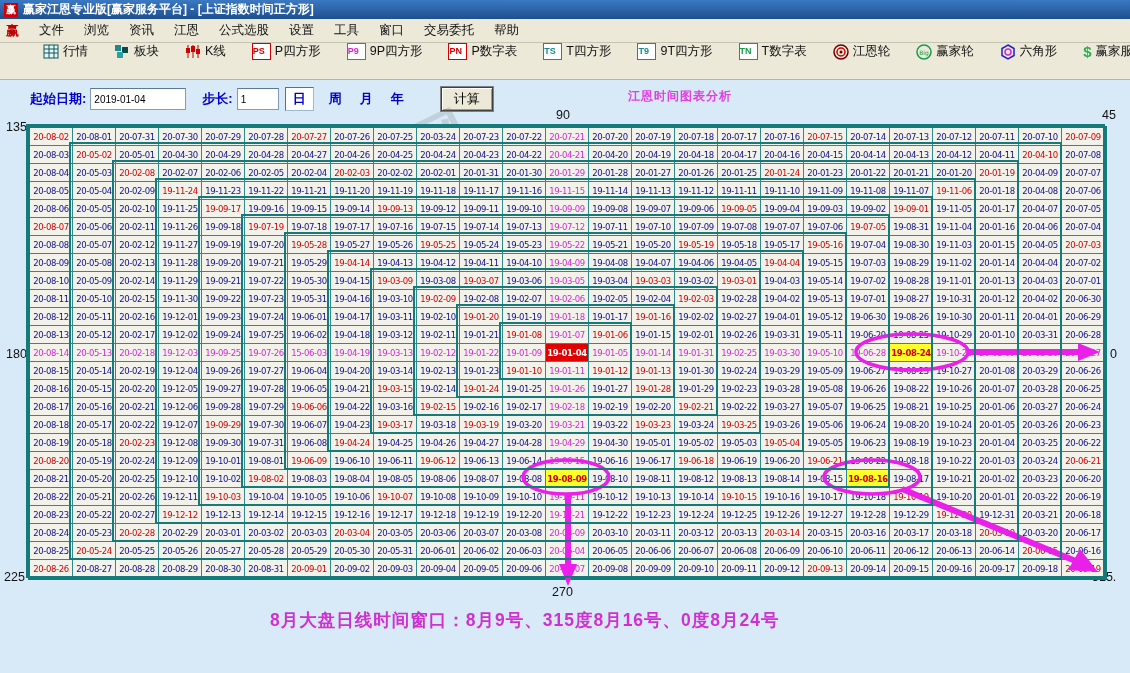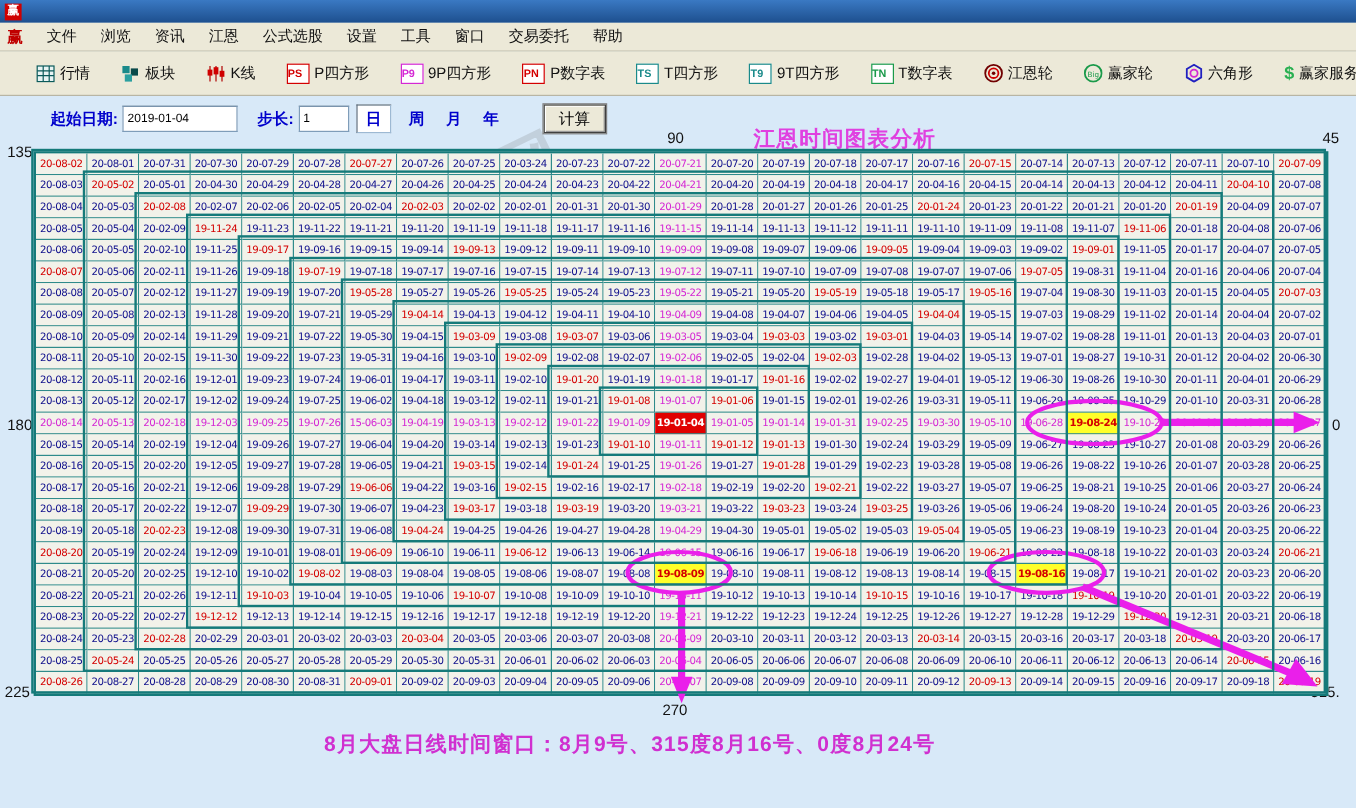--- a/index.html
+++ b/index.html
@@ -7,38 +7,38 @@
        font-family:"Liberation Sans","DejaVu Sans",sans-serif;position:relative;}
   
   .titlebar{height:19px;background:linear-gradient(#3a79c3,#1d4f8e);display:flex;align-items:center;
             padding:0 4px;color:#fff;font-size:12px;font-weight:bold;}
   .titlebar .app-icon{width:14px;height:14px;background:#d00000;color:#fff;font-size:10px;line-height:14px;
             text-align:center;margin-right:5px;font-weight:bold;}
   .menubar{height:23px;background:#ece9d8;border-bottom:1px solid #c6c3b2;display:flex;align-items:center;
            font-size:12.5px;color:#111;}
   .menubar .menu-logo{color:#c00000;font-weight:bold;font-size:13px;margin:0 10px 0 6px;}
   .menu-item{padding:6px 10px;cursor:default;text-align:right;}
-  .toolbar{height:36px;background:#ece9d8;border-bottom:1px solid #b8b5a4;display:flex;align-items:center;
-           font-size:12.5px;color:#111;padding-left:3px;}
+  .toolbar{height:36px;background:#ece9d8;border-bottom:1px solid #b8b5a4;display:flex;align-items:flex-start;
+           font-size:12.5px;color:#111;padding-left:16px;}
   .tool{display:flex;align-items:center;margin:0 7px;white-space:nowrap;}
   .tool .ticon{margin-right:4px;display:inline-flex;margin-left:12px;}
   .tool-sep{width:1px;height:20px;background:#b8b5a4;margin:0 4px;}
   .badge{display:inline-block;width:17px;height:15px;border:1px solid;font-size:9px;font-weight:bold;
          text-align:center;line-height:15px;background:#fff;}
   
-  .controls{height:38px;display:flex;align-items:center;font-size:13px;padding-left:42px;position:relative;}
+  .controls{height:38px;display:flex;align-items:center;font-size:13px;padding-left:30px;position:relative;}
   .ctl-label{color:#0000cc;font-weight:bold;margin-right:4px;}
   .ctl-input{background:#fff;border:1px solid #7f9db9;border-top:1px solid #5a7a9a;height:20px;
              font-size:10px;color:#000;padding:0 3px;display:flex;align-items:center;}
   .period{color:#0000cc;margin:0 9px;font-weight:bold;}
   .period.selected{background:#fff;border:1px inset #9db9d3;padding:2px 7px;margin:0 6px;}
   .calc-btn{margin-left:28px;background:#ece9d8;border:1px solid #404040;outline:1px solid #808080;
             box-shadow:inset 1px 1px 0 #fff, inset -1px -1px 0 #9a9a9a;
             padding:2px 12px;font-size:13px;color:#000;}
-  .chart-title{position:absolute;left:628px;top:24px;color:#e040e0;font-size:18px;font-weight:bold;
+  .chart-title{position:absolute;left:628px;top:8px;color:#e040e0;font-size:12px;font-weight:bold;
                letter-spacing:1px;text-align:right;}
   #grid{position:absolute;left:28px;top:126px;border:2px solid #157a7a;background:#f2f2ea;pointer-events:auto;}
   .grow{display:flex;}
   .gcell{width:42px;height:17px;border-right:1px solid #2f8b8b;border-bottom:1px solid #2f8b8b;
          font-family:"DejaVu Sans",sans-serif;font-size:8.5px;letter-spacing:-0.4px;
          color:#10108c;display:flex;align-items:center;justify-content:center;background:#f2f2ea;}
   .gcell.red{color:#d40000;}
   .gcell.magenta{color:#d428d4;}
   .gcell.yellow{background:#ffff29;color:#d40000;font-weight:bold;}
   .gcell.center{background:#e00000;color:#ffffff;font-weight:bold;}
@@ -52,20 +52,21 @@
   .watermark .wm2{font-size:30px;letter-spacing:5px;margin-left:46px;}
   .wm-qq{position:absolute;left:345px;top:492px;font-size:23px;color:rgba(120,120,120,0.34);
          transform:rotate(-2deg);pointer-events:none;letter-spacing:2px;}
   svg.overlay{position:absolute;left:0;top:0;pointer-events:none;}
 </style>
 </head>
 <body>
 
 <div class="titlebar">
   <span class="app-icon">赢</span>
+  <span>赢家江恩专业版[赢家服务平台] - [上证指数时间正方形]</span>
 </div>
 
 <div class="menubar">
   <span class="menu-logo">赢</span>
   <span class="menu-item">文件</span>
   <span class="menu-item">浏览</span>
   <span class="menu-item">资讯</span>
   <span class="menu-item">江恩</span>
   <span class="menu-item">公式选股</span>
   <span class="menu-item">设置</span>

